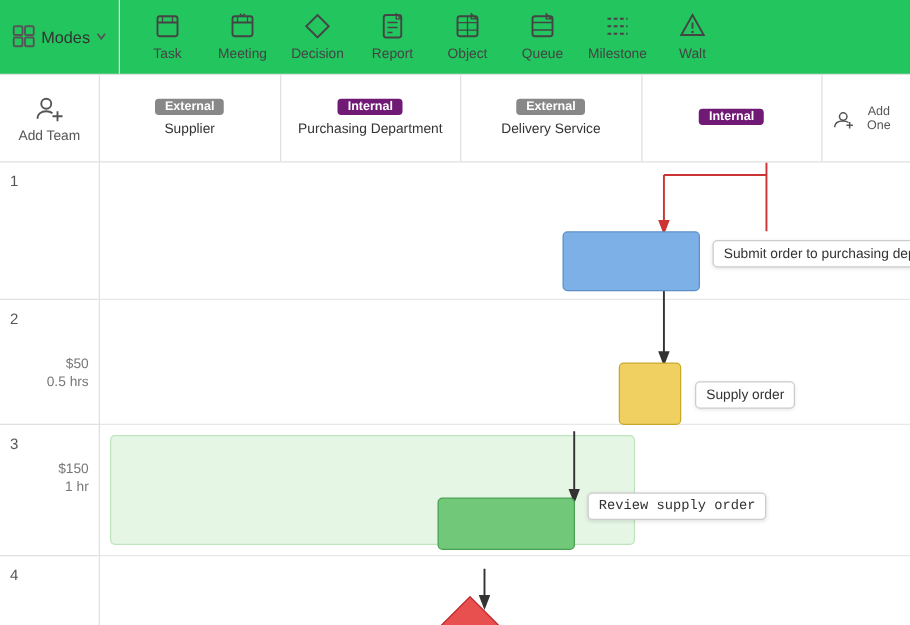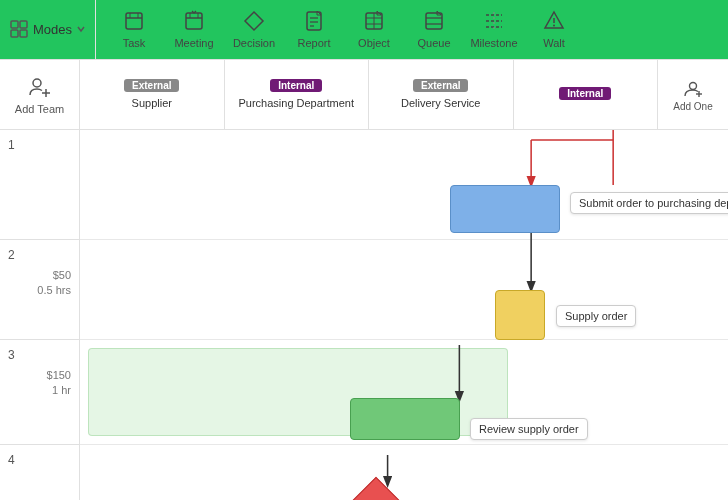--- a/index.html
+++ b/index.html
@@ -216,21 +216,21 @@
       border-radius: 4px;
       padding: 4px 8px;
       font-size: 11px;
       color: #333;
       white-space: nowrap;
       box-shadow: 0 1px 3px rgba(0,0,0,0.1);
     }
 
     .add-one-btn {
       display: flex;
-      flex-direction: column;
+      flex-direction: row;
       align-items: center;
       justify-content: center;
       cursor: pointer;
       color: #555;
       font-size: 11px;
       gap: 3px;
     }
   </style>
 </head>
 <body>
@@ -360,21 +360,21 @@
             <line x1="14" y1="18" x2="22" y2="18" stroke="#555" stroke-width="1.5"></line>
           </svg>
           <span style="font-size:11px; color:#555;">Add Team</span>
         </div>
       </div>
       <div class="gutter-row row-1">
         <span class="gutter-row-num">1</span>
       </div>
       <div class="gutter-row row-2">
         <span class="gutter-row-num">2</span>
-        <div class="gutter-row-cost" style="font-size:11px; color:#777; margin-top:4px; text-align:right; line-height:1.4;">$50<br>0.5 hrs</div>
+        <div class="gutter-row-cost" style="font-size:11px; color:#777; margin-top:20px; text-align:right; line-height:1.4;">$50<br>0.5 hrs</div>
       </div>
       <div class="gutter-row row-3">
         <span class="gutter-row-num">3</span>
         <div class="gutter-row-cost" style="font-size:11px; color:#777; margin-top:4px; line-height:1.4;">$150<br>1 hr</div>
       </div>
       <div class="gutter-row row-4">
         <span class="gutter-row-num">4</span>
       </div>
     </div>
 
@@ -449,21 +449,21 @@
         </div>
 
         <div class="shape shape-rect shape-yellow" style="left:415px; top:160px; width:50px; height:50px;">
         </div>
         <div class="shape-label" style="left:476px; top:175px;">
           <span>Supply order</span>
         </div>
 
         <div class="shape shape-rect shape-green" style="left:270px; top:268px; width:110px; height:42px;">
         </div>
-        <div class="shape-label" style="left:390px; top:288px;">
+        <div class="shape-label" style="left:390px; top:264px;font-family:Liberation Mono, monospace;">
           <span>Review supply order</span>
         </div>
 
         <div style="position:absolute; left:276px; top:355px; width:40px; height:40px;">
           <div class="shape-diamond"></div>
         </div>
 
       </div>
     </div>
   </div>

